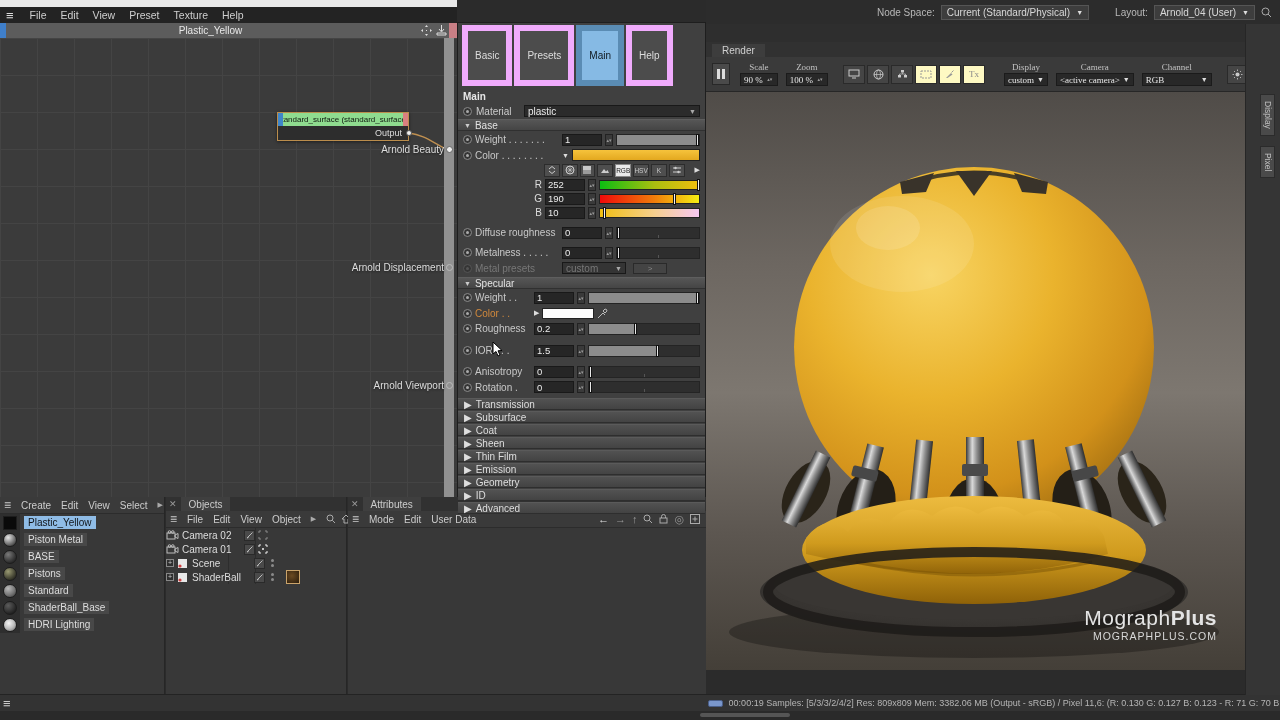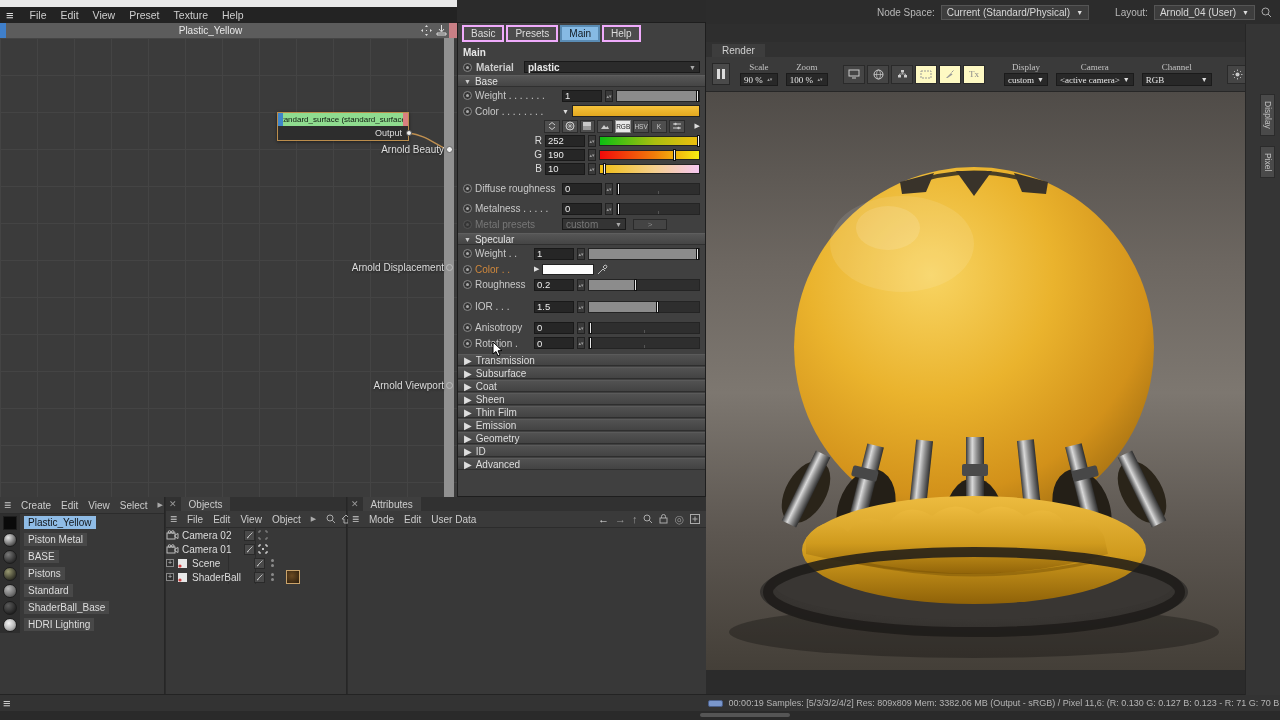--- a/index.html
+++ b/index.html
@@ -77,21 +77,21 @@
   #bottom-strip { left:0; top:694px; width:1280px; height:17px; background:#333; border-top:1px solid #232323; display:flex; align-items:center; }
   #bottom-strip .ham { font-size:13px; color:#ccc; margin-left:3px; }
   #bottommost { left:0; top:711px; width:1280px; height:9px; background:#2a2a2a; }
   #hscroll { position:absolute; left:700px; top:713px; width:90px; height:4px; background:#555; border-radius:2px; }
 
   
   #shader-panel { left:457px; top:22px; width:249px; height:475px; background:#404040; border:1px solid #1e1e1e; font-size:10px; }
   #shader-head { height:17px; display:flex; align-items:center; gap:5px; padding-left:4px; color:#ddd; }
   #arnold-logo { width:13px; height:13px; background:#10151c; display:flex; align-items:center; justify-content:center; }
   #shader-tabs { display:flex; gap:2px; padding:2px 0 2px 4px; }
-  .stab { background:#4c4c4c; border:2px solid #f0abfc; padding:1px 7px; color:#ddd; }
+  .stab { background:#4c4c4c; border:6px solid #f0abfc; padding:19px 7px; color:#ddd; }
   .stab.active { background:#86bae4; color:#10181f; border-color:#5a8cb4; }
   #main-heading { font-weight:bold; color:#e8e8e8; padding:3px 0 1px 5px; }
   .srow { display:flex; align-items:center; height:14px; margin:1.5px 5px 1.5px 5px; gap:3px; color:#c8c8c8; }
   .radio { width:9px; height:9px; min-width:9px; border:1px solid #8a8a8a; border-radius:50%; position:relative; background:#353535; }
   .radio:after { content:""; position:absolute; left:2px; top:2px; width:3px; height:3px; border-radius:50%; background:#aaa; }
   .radio.dim { border-color:#555; } .radio.dim:after { background:#555; }
   .lbl { width:84px; min-width:84px; white-space:nowrap; overflow:hidden; }
   .lbl.dim { color:#777; }
   .lbl.orange { color:#d0883c; }
   .numbox { width:40px; min-width:40px; height:12px; background:#262626; border:1px solid #191919; color:#ececec; font-size:9.5px; display:flex; align-items:center; padding:0 2px; }
@@ -113,21 +113,21 @@
   .gslider { flex:1; height:10px; border:1px solid #222; position:relative; }
   .gR { background:linear-gradient(90deg, #0cbe12, #aabf10 55%, #f0be0e); }
   .gG { background:linear-gradient(90deg, #f00a0a, #f07d0a 55%, #f5ee12); }
   .gB { background:linear-gradient(90deg, #f0be12, #f5cf8e 55%, #f6c8f2); }
   .gknob { position:absolute; width:3px; top:-2px; bottom:-2px; background:#f2f2f2; border:1px solid #111; }
   .selbox { height:12px; background:#2b2b2b; border:1px solid #191919; display:flex; align-items:center; justify-content:space-between; padding:0 3px; color:#e8e8e8; }
   .selbox .caret { color:#aaa; }
   .selbox.dim { color:#777; background:#343434; }
   #metal-go { width:34px; height:11px; background:#444; border:1px solid #2a2a2a; color:#888; font-size:8px; display:flex; align-items:center; justify-content:center; margin-left:4px; }
   #spec-white { width:52px; height:11px; background:#fdfdfd; border:1px solid #222; }
-  #material-row { display:flex; align-items:center; gap:4px; margin:2px 5px;font-weight:bold; }
+  #material-row { display:flex; align-items:center; gap:4px; margin:2px 5px; }
   #material-sel { flex:1; }
 
   
   #right-top { left:706px; top:0; width:574px; height:24px; background:#2c2c2c; display:flex; align-items:center; justify-content:flex-end; gap:6px; font-size:10px; color:#b8b8b8; padding-right:8px; }
   .topdrop { height:15px; background:#3d3d3d; border:1px solid #555; display:flex; align-items:center; gap:6px; padding:0 5px; color:#d8d8d8; }
   #right-gap { left:706px; top:24px; width:574px; height:18px; background:#2e2e2e; }
   #render-tabrow { left:706px; top:42px; width:574px; height:15px; background:#313131; display:flex; align-items:flex-end; }
   #render-tab { background:#3d3d3d; padding:1px 10px; font-size:10px; color:#d0d0d0; margin-left:6px; }
   #render-toolbar { left:706px; top:57px; width:574px; height:35px; background:#3a3a3a; border-bottom:1px solid #272727; display:flex; align-items:center; font-size:9px; color:#bbb;font-family:Liberation Serif, serif; }
   .tb-group { display:flex; flex-direction:column; align-items:center; margin:0 4px; gap:1px; }
@@ -809,20 +809,24 @@
         <rect x="256" y="372" width="26" height="12" rx="2" fill="#4a4a4a"></rect>
         <rect x="256" y="408" width="26" height="12" rx="2" fill="#3f3f3f"></rect>
         <rect x="146" y="376" width="26" height="11" rx="2" fill="#474747" transform="rotate(14 159 381)"></rect>
         <rect x="366" y="376" width="26" height="11" rx="2" fill="#474747" transform="rotate(-14 379 381)"></rect>
       </g>
       <ellipse cx="268" cy="458" rx="172" ry="54" fill="url(#baseG)"></ellipse>
       <path d="M100 446 q20 -26 42 -6 q14 -22 40 -8 q18 -24 44 -8 q22 -18 46 -2 q24 -16 46 2 q26 -14 42 8 q24 -12 38 12 l 4 18 q -130 40 -302 0 Z" fill="url(#baseG)" opacity="0.95"></path>
       <path d="M150 470 q118 26 236 0" stroke="#7a5406" stroke-width="3" fill="none" opacity="0.5"></path>
       <ellipse cx="268" cy="500" rx="206" ry="40" fill="none" stroke="#1d1b19" stroke-width="10" opacity="0.85"></ellipse>
     </svg>
+    <div id="watermark">
+      <div id="wm1"><span>Mograph</span><b>Plus</b></div>
+      <div id="wm2">MOGRAPHPLUS.COM</div>
+    </div>
   </div>
 
   <div class="abs" id="right-side">
     <span class="vtab" style="top:70px">Display</span>
     <span class="vtab" style="top:122px">Pixel</span>
   </div>
 
   <div class="abs" id="status-bar">
     <span id="status-chip"></span>
     <span id="status-text">00:00:19  Samples: [5/3/3/2/4/2]  Res: 809x809  Mem: 3382.06 MB  (Output - sRGB) / Pixel 11,6: (R: 0.130 G: 0.127 B: 0.123 - R: 71 G: 70 B: 68)</span>

